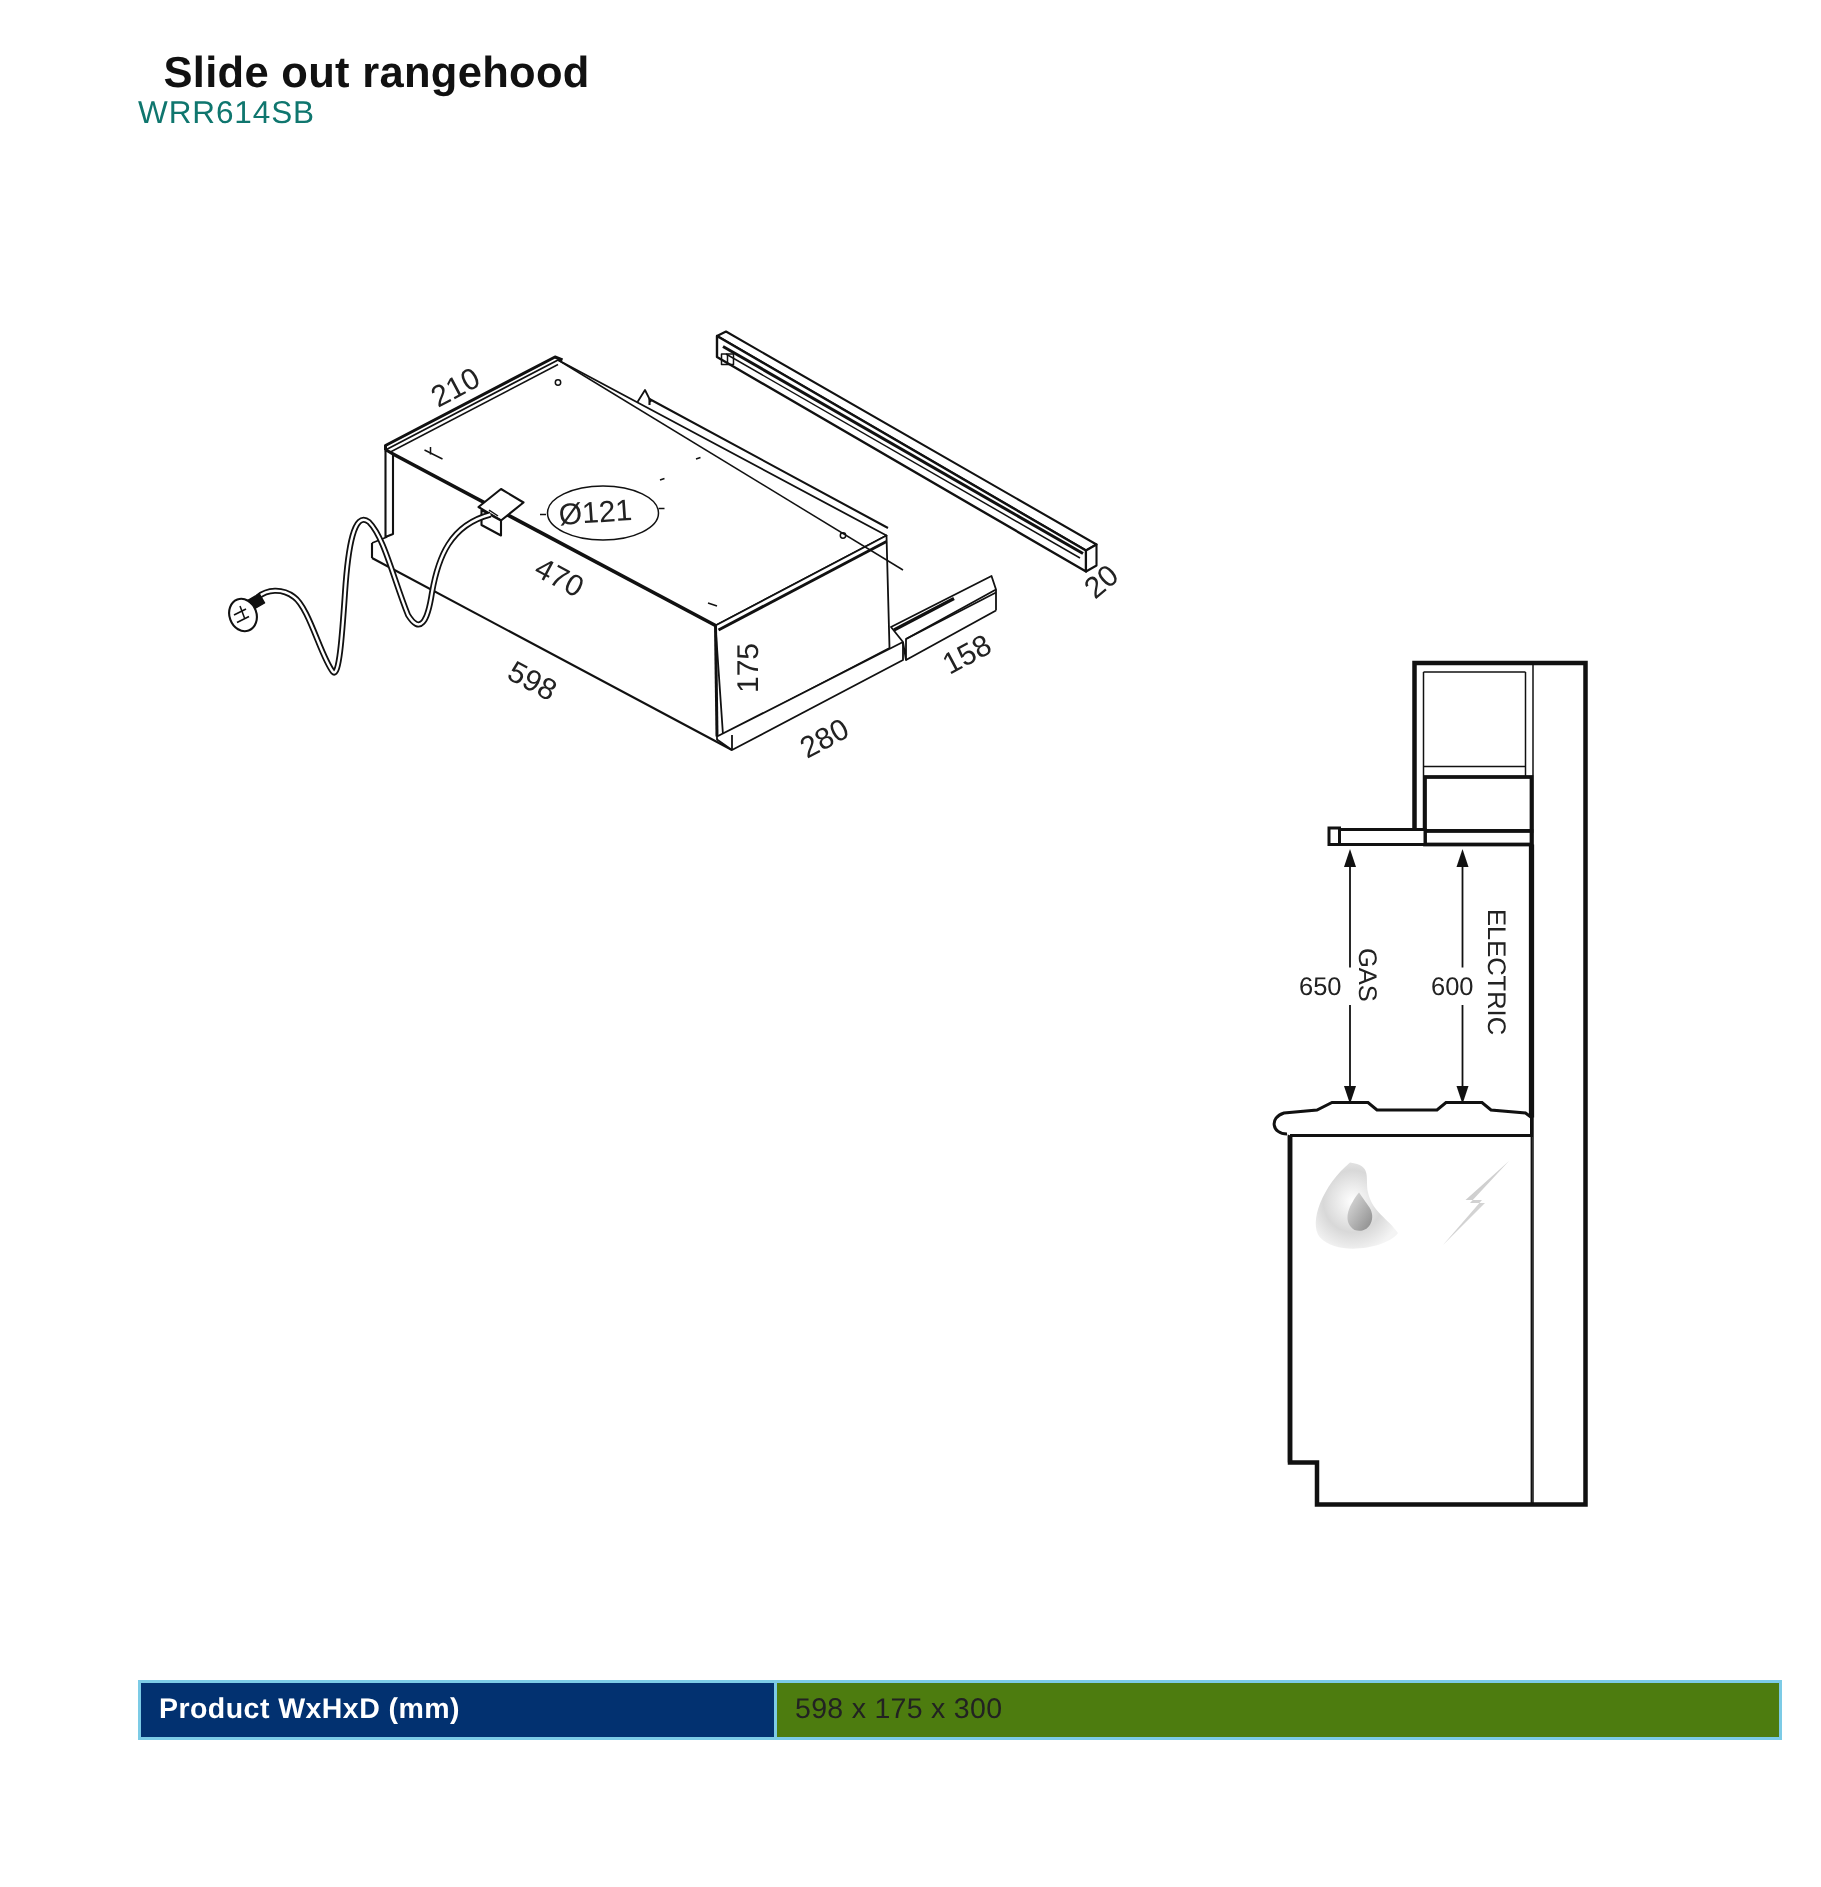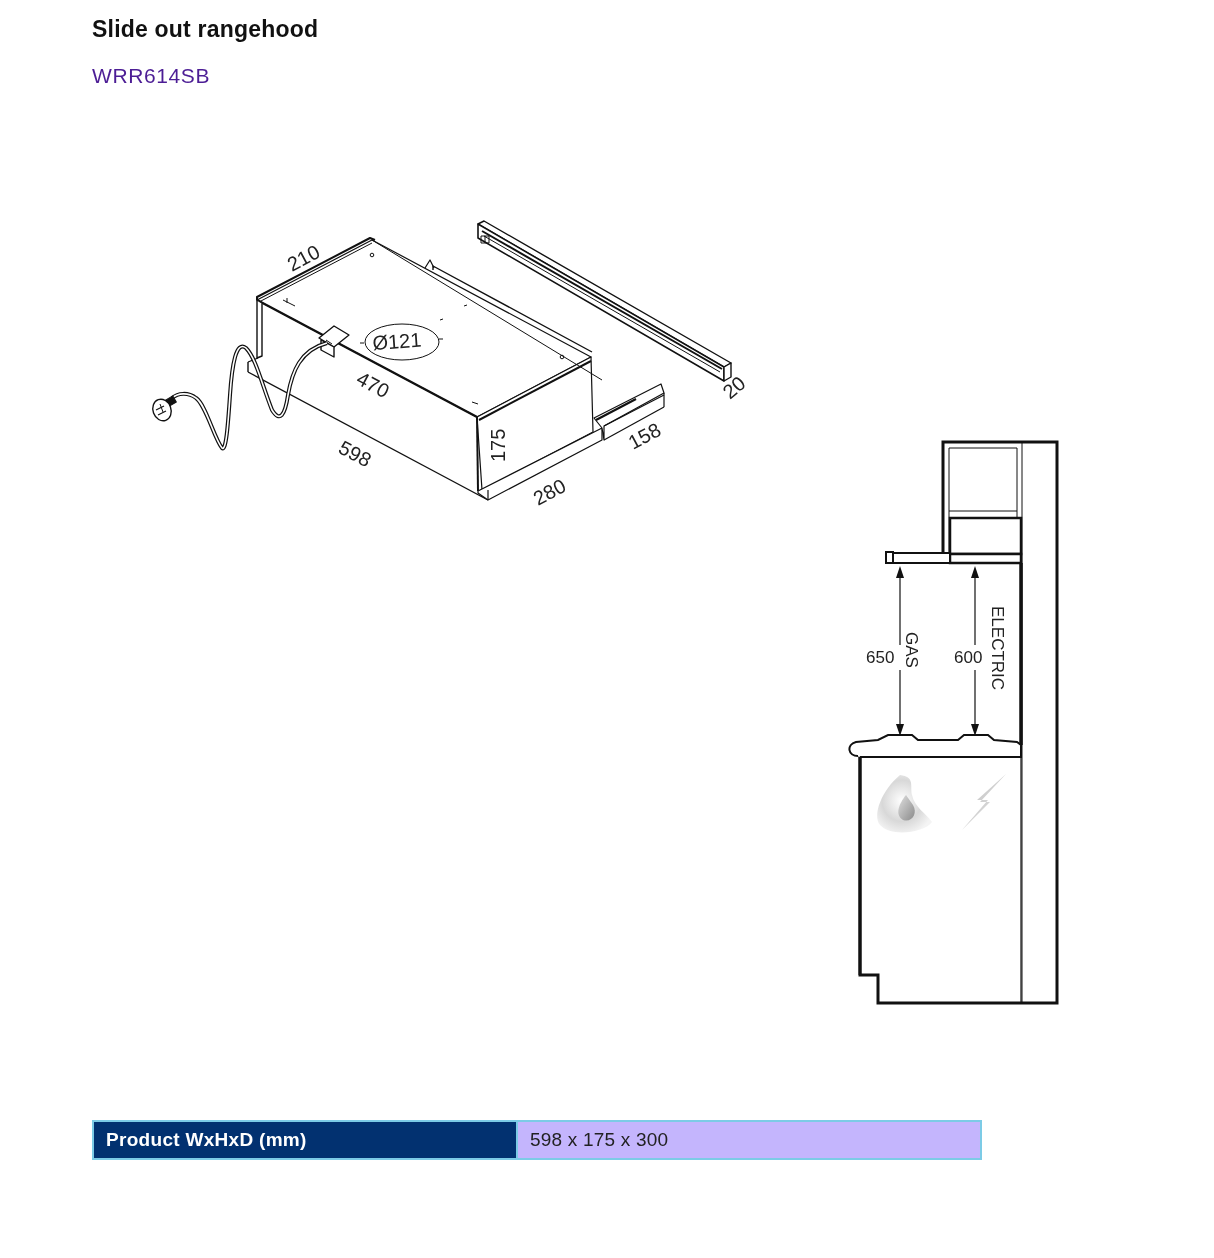--- a/index.html
+++ b/index.html
@@ -1,24 +1,24 @@
 <!DOCTYPE html>
 <html><head>
 <meta charset="utf-8">
 <style>
   html, body { margin: 0; padding: 0; background: #ffffff; }
   body { width: 1214px; height: 1258px; position: relative; overflow: hidden; font-family: "Liberation Sans", sans-serif; color: #111; }
-  .title { position: absolute; left: 92px; top: 16px; font-size: 23px; font-weight: bold; letter-spacing: 0.2px; margin: 0; color: #111; }
-  .model { position: absolute; left: 92px; top: 64px; font-size: 21px; font-weight: normal; letter-spacing: 0.6px; color: #4c1d95; margin: 0; }
+  .title { position: absolute; left: 92px; top: 16px; font-size: 29px; font-weight: bold; letter-spacing: 0.2px; margin: 17px; color: #111; }
+  .model { position: absolute; left: 92px; top: 64px; font-size: 21px; font-weight: normal; letter-spacing: 0.6px; color: #0f766e; margin: 0; }
   .drawing { position: absolute; left: 0; top: 0; width: 1214px; height: 1100px; }
   .drawing text { font-family: "Liberation Sans", sans-serif; fill: #222; }
-  .spec-table { position: absolute; left: 92px; top: 1120px; width: 890px; border-collapse: collapse; }
+  .spec-table { position: absolute; left: 92px; top: 1120px; width: 1096px; border-collapse: collapse; }
   .spec-table td { border: 2px solid #7ccbe6; height: 36px; padding: 0 0 0 12px; font-size: 19px; vertical-align: middle; }
   .spec-table td.label { background: #023170; color: #ffffff; font-weight: bold; width: 410px; letter-spacing: 0.3px; }
-  .spec-table td.value { background: #c4b5fd; color: #222; letter-spacing: 0.2px; }
+  .spec-table td.value { background: #4d7c0f; color: #222; letter-spacing: 0.2px; }
 </style>
 </head>
 <body>
 
 <h1 class="title">Slide out rangehood</h1>
 <p class="model">WRR614SB</p>
 
 <svg class="drawing" viewBox="0 0 1214 1100" xmlns="http://www.w3.org/2000/svg">
   <defs>
     <radialGradient id="flameGrad" cx="45%" cy="45%" r="60%">

